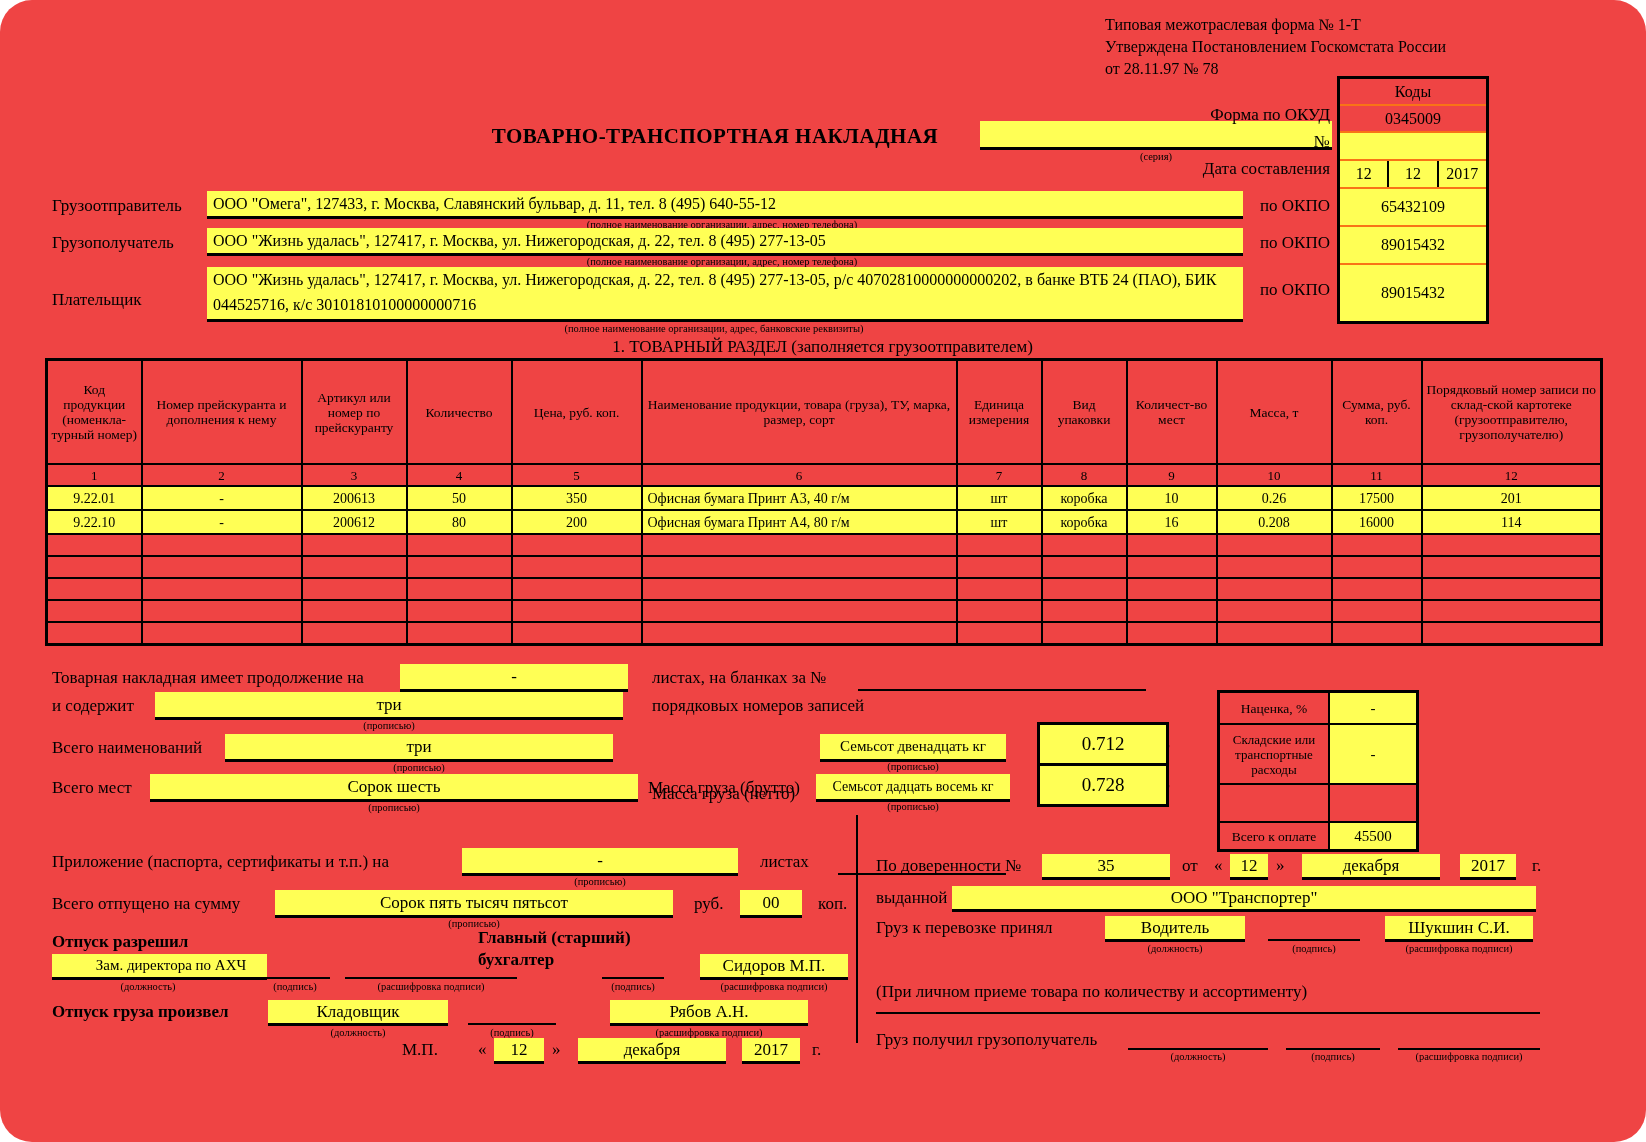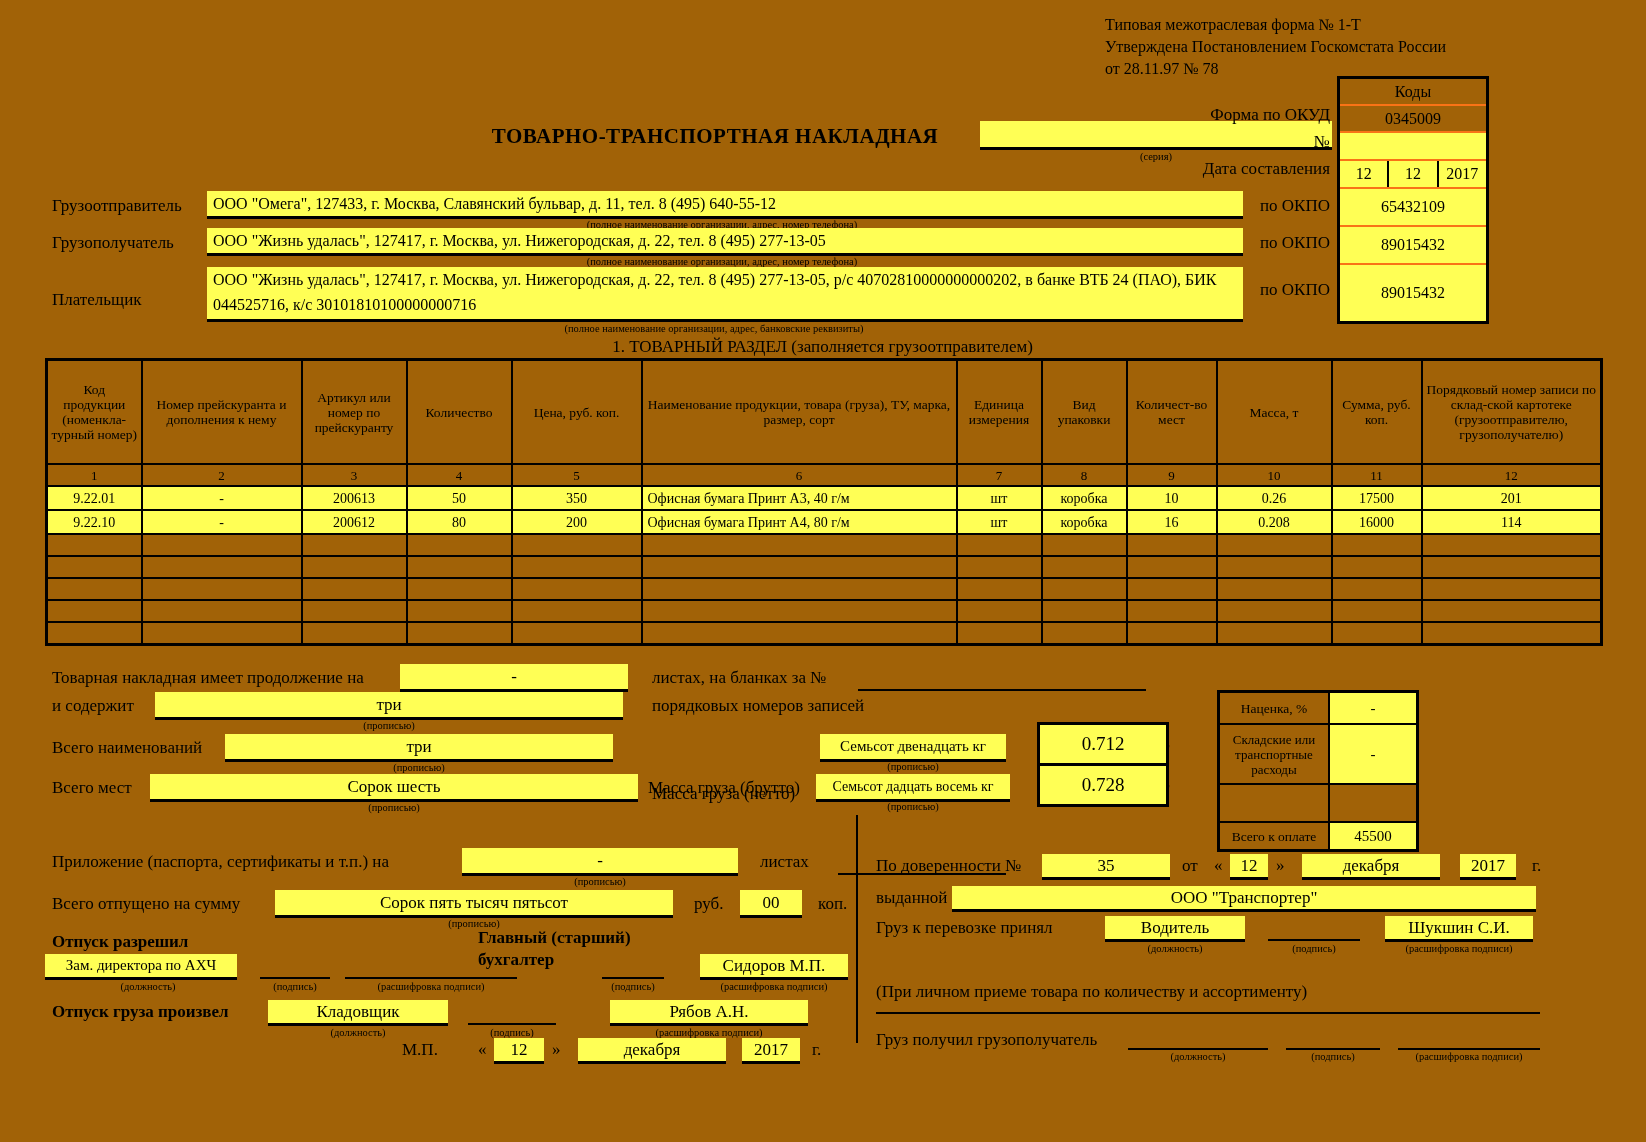--- a/index.html
+++ b/index.html
@@ -1,17 +1,17 @@
 <!DOCTYPE html>
 <html><head>
 <meta charset="utf-8">
 <style>
   html,body{margin:0;padding:0;background:#fff;}
-  .page{position:relative;width:1646px;height:1142px;background:#a16207;color:#000;
-        font-family:"Liberation Serif",serif;font-size:17px;overflow:hidden;}
+  .page{position:relative;width:1646px;height:1142px;background:#ef4444;color:#000;
+        font-family:"Liberation Serif",serif;font-size:17px;overflow:hidden;border-radius:32px;}
   .abs{position:absolute;}
   .hl{background:#FFFF55;}
   .ub{border-bottom:3px solid #000;}
   .ul{border-bottom:2px solid #000;}
   .fld{display:flex;align-items:center;justify-content:center;}
   .fldl{display:flex;align-items:center;justify-content:flex-start;}
   .cap{font-size:10.5px;text-align:center;line-height:12px;}
   .b{font-weight:bold;}
   .ctr{text-align:center;}
   .rt{text-align:right;}
@@ -294,21 +294,21 @@
   <div class="abs ul" style="left:838px;top:848px;width:168px;height:25px;"></div>
 
   <div class="abs" style="left:52px;top:894px;">Всего отпущено на сумму</div>
   <div class="abs hl ub fld" style="left:275px;top:890px;width:398px;height:25px;">Сорок пять тысяч пятьсот</div>
   <div class="abs cap" style="left:275px;top:918px;width:398px;">(прописью)</div>
   <div class="abs" style="left:694px;top:894px;">руб.</div>
   <div class="abs hl ub fld" style="left:740px;top:890px;width:62px;height:25px;">00</div>
   <div class="abs" style="left:818px;top:894px;">коп.</div>
 
   <div class="abs b" style="left:52px;top:932px;">Отпуск разрешил</div>
-  <div class="abs hl ub fld" style="left:45px;top:954px;width:192px;height:23px;font-size:15px;">Зам. директора по АХЧ</div>
+  <div class="abs hl ub fld" style="left:52px;top:954px;width:192px;height:23px;font-size:15px;padding-left:23px;">Зам. директора по АХЧ</div>
   <div class="abs cap" style="left:52px;top:981px;width:192px;">(должность)</div>
   <div class="abs ul" style="left:260px;top:954px;width:70px;height:23px;"></div>
   <div class="abs cap" style="left:250px;top:981px;width:90px;">(подпись)</div>
   <div class="abs ul" style="left:345px;top:954px;width:172px;height:23px;"></div>
   <div class="abs cap" style="left:342px;top:981px;width:178px;">(расшифровка подписи)</div>
 
   <div class="abs b" style="left:478px;top:928px;">Главный (старший)</div>
   <div class="abs b" style="left:478px;top:950px;">бухгалтер</div>
   <div class="abs ul" style="left:602px;top:954px;width:62px;height:23px;"></div>
   <div class="abs cap" style="left:590px;top:981px;width:86px;">(подпись)</div>

